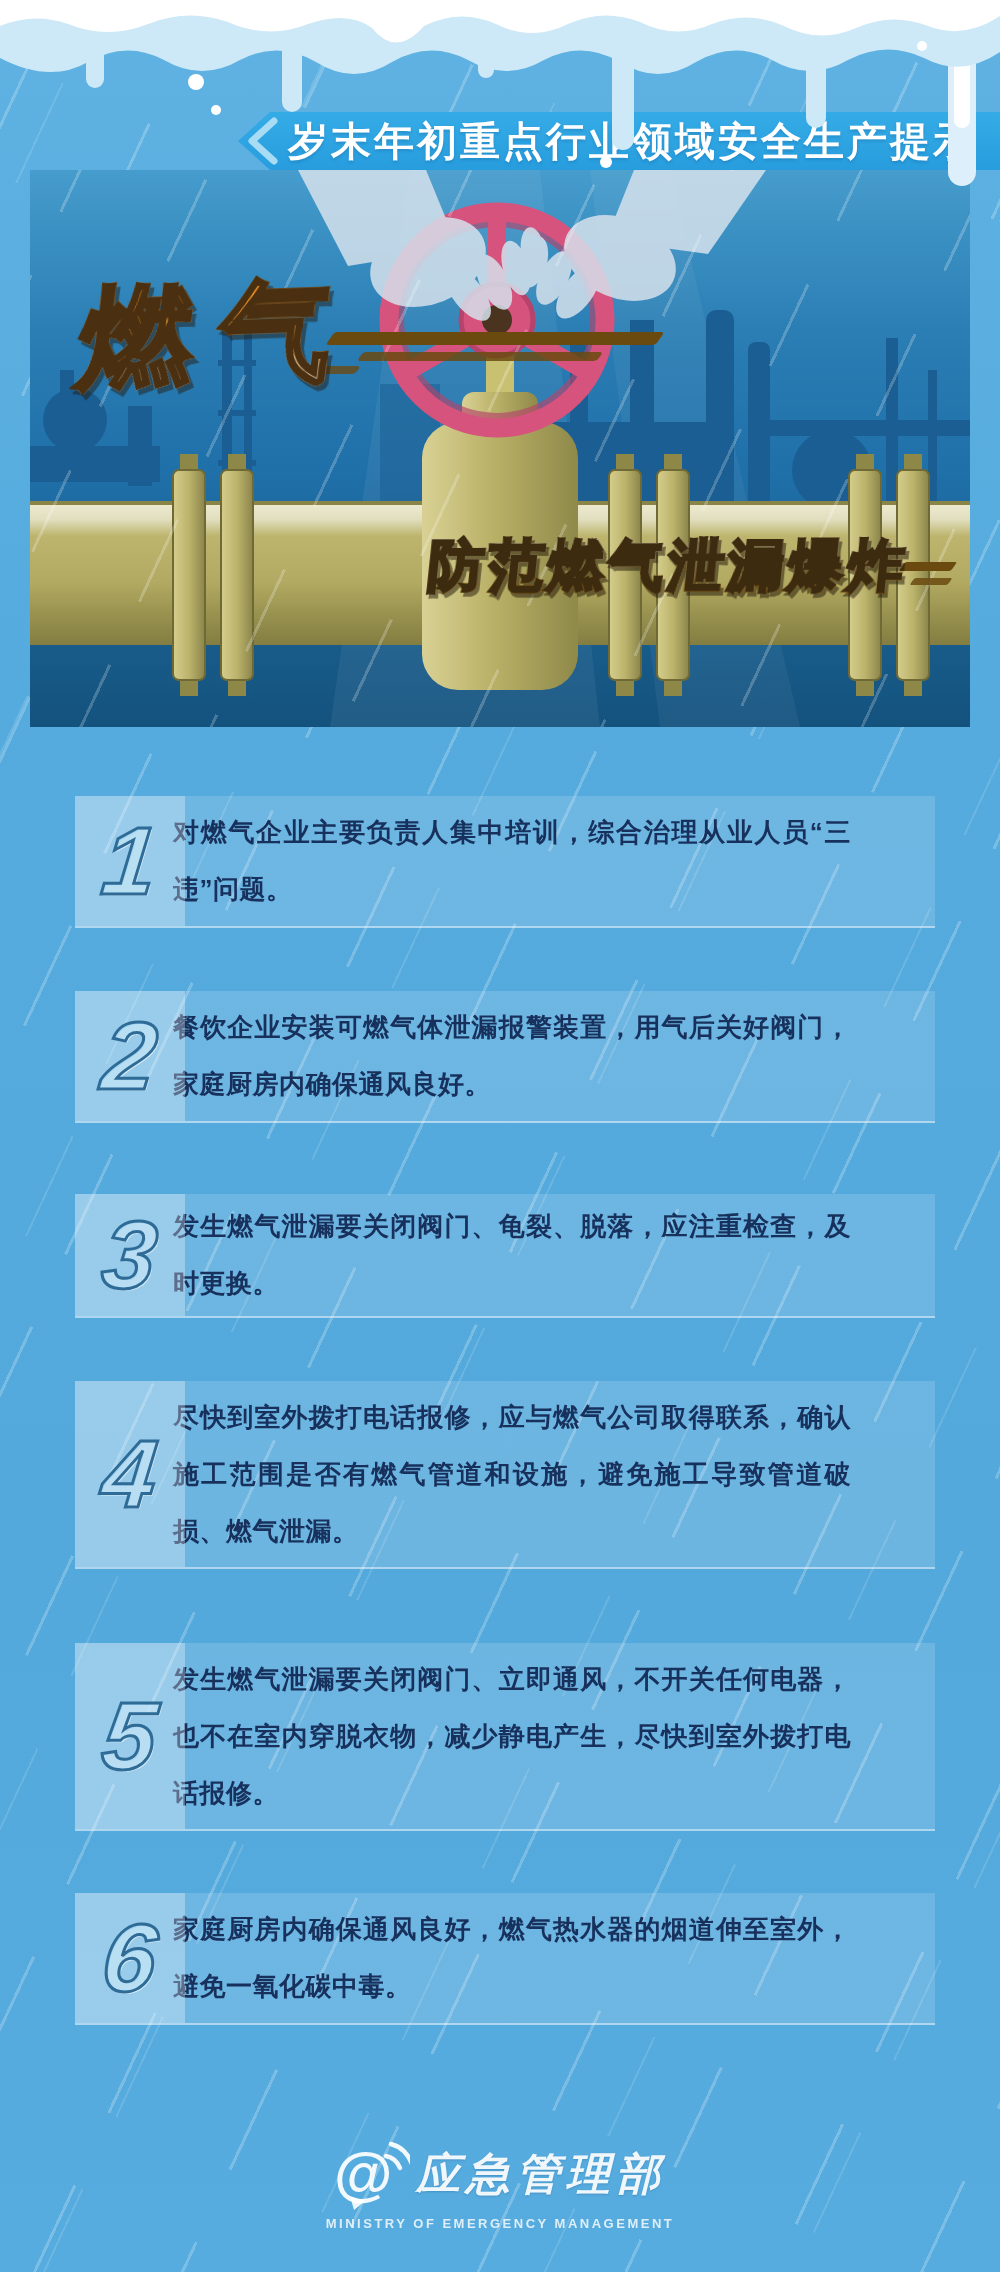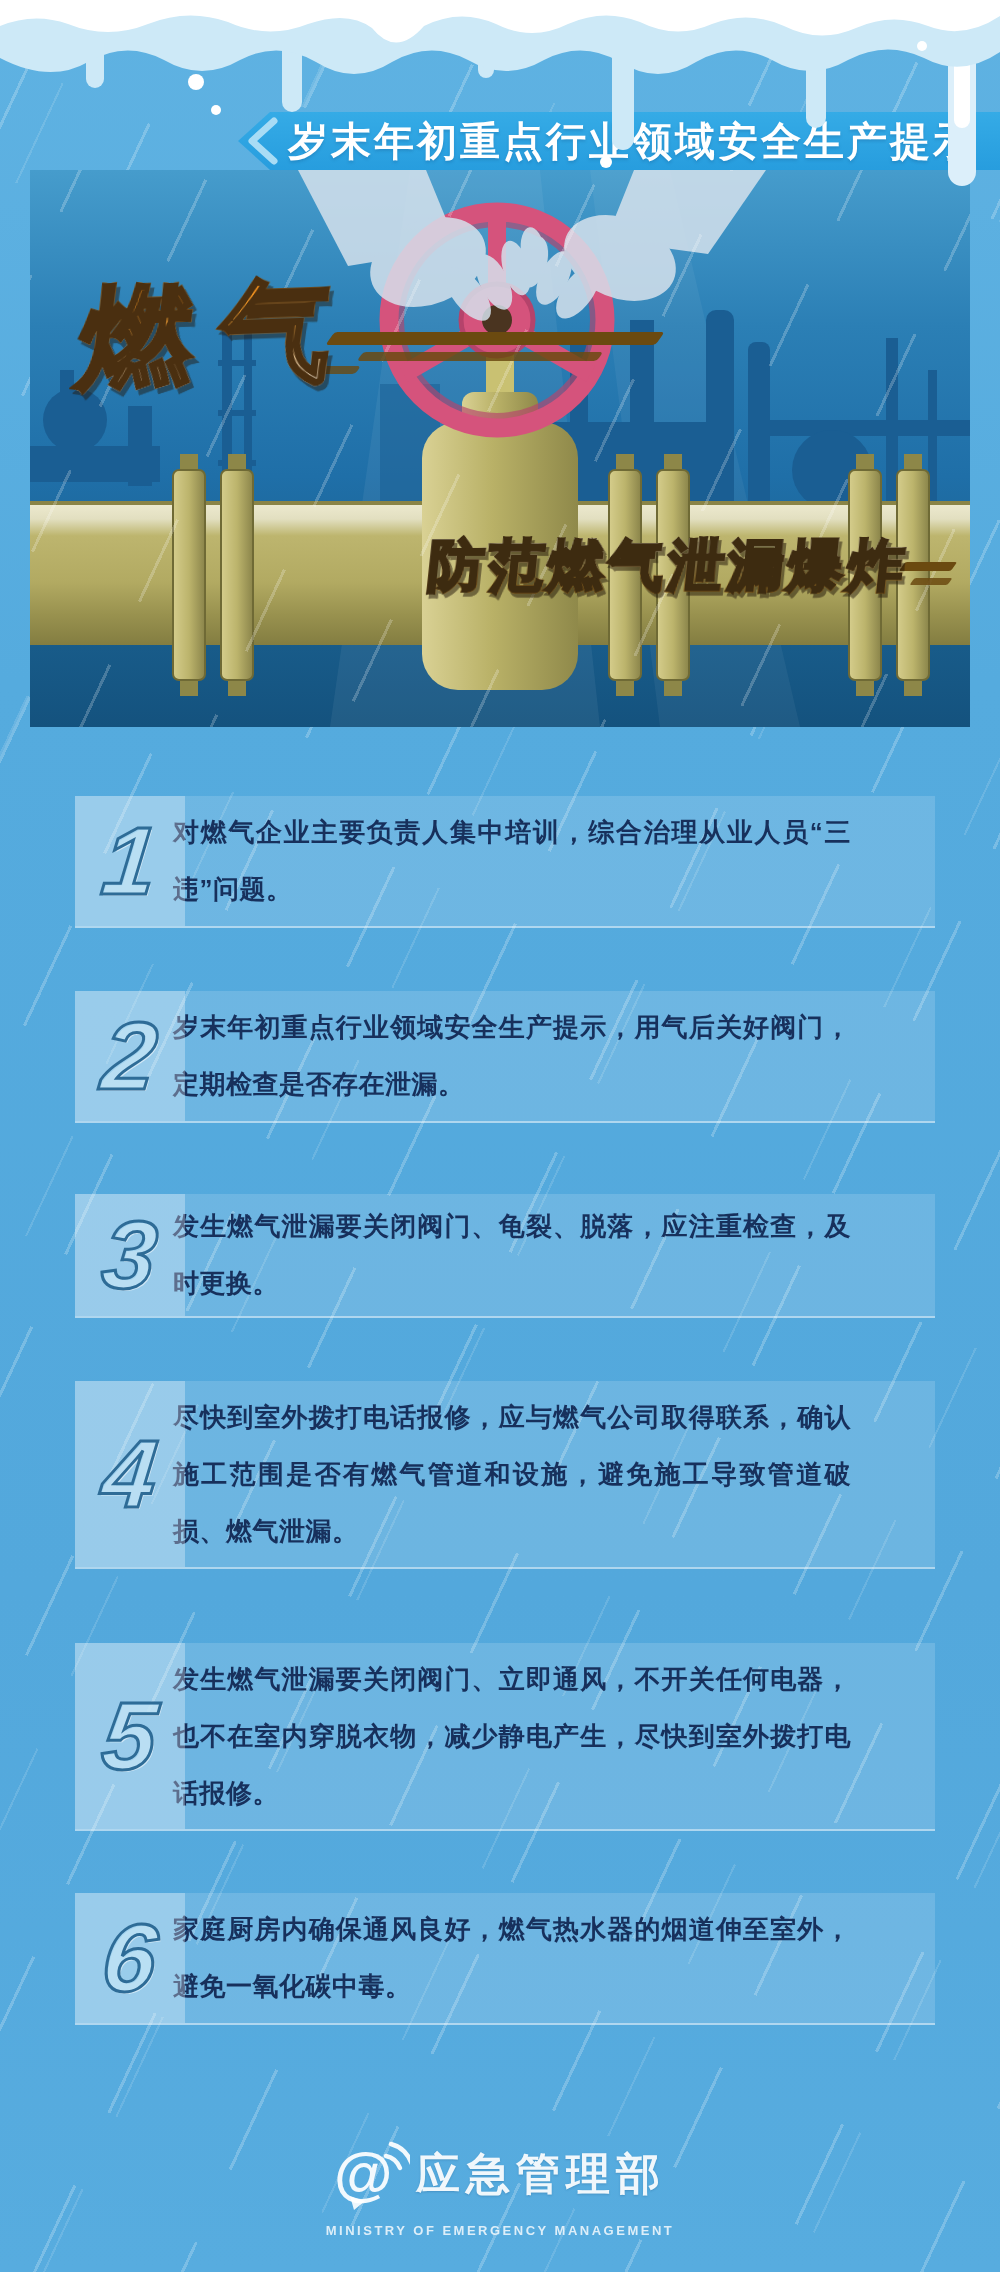--- a/index.html
+++ b/index.html
@@ -103,24 +103,24 @@
   .tip5{top:1643px;height:186px;}
   .tip6{top:1893px;height:130px;}
   
   .footer{
     position:absolute;top:2136px;left:0;width:1000px;z-index:3;
     display:flex;flex-direction:column;align-items:center;
   }
   .footer-row{display:flex;align-items:center;gap:6px;}
   .org-name{
     font-size:44px;font-weight:bold;color:rgba(255,255,255,.92);
-    letter-spacing:6px;text-shadow:0 1px 2px rgba(30,90,140,.3);
+    letter-spacing:6px;text-shadow:0 1px 2px rgba(30,90,140,.3);font-style:italic;
   }
   .org-name-en{
-    margin-top:11px;font-size:13px;font-weight:bold;color:rgba(255,255,255,.8);
+    margin-top:4px;font-size:13px;font-weight:bold;color:rgba(255,255,255,.8);
     letter-spacing:2.5px;
   }
 </style>
 </head>
 <body>
 
 <div class="poster">
 
   <div class="rain"></div>
 
@@ -271,21 +271,21 @@
   <div class="tip tip1">
     <div class="tip-badge">
       <span class="tip-number">1</span>
     </div>
     <div class="tip-text">对燃气企业主要负责人集中培训，综合治理从业人员“三违”问题。</div>
   </div>
   <div class="tip tip2">
     <div class="tip-badge">
       <span class="tip-number">2</span>
     </div>
-    <div class="tip-text">岁末年初重点行业领域安全生产提示，用气后关好阀门，定期检查是否存在泄漏。</div>
+    <div class="tip-text">餐饮企业安装可燃气体泄漏报警装置，用气后关好阀门，家庭厨房内确保通风良好。</div>
   </div>
   <div class="tip tip3">
     <div class="tip-badge">
       <span class="tip-number">3</span>
     </div>
     <div class="tip-text">发生燃气泄漏要关闭阀门、龟裂、脱落，应注重检查，及时更换。</div>
   </div>
   <div class="tip tip4">
     <div class="tip-badge">
       <span class="tip-number">4</span>

